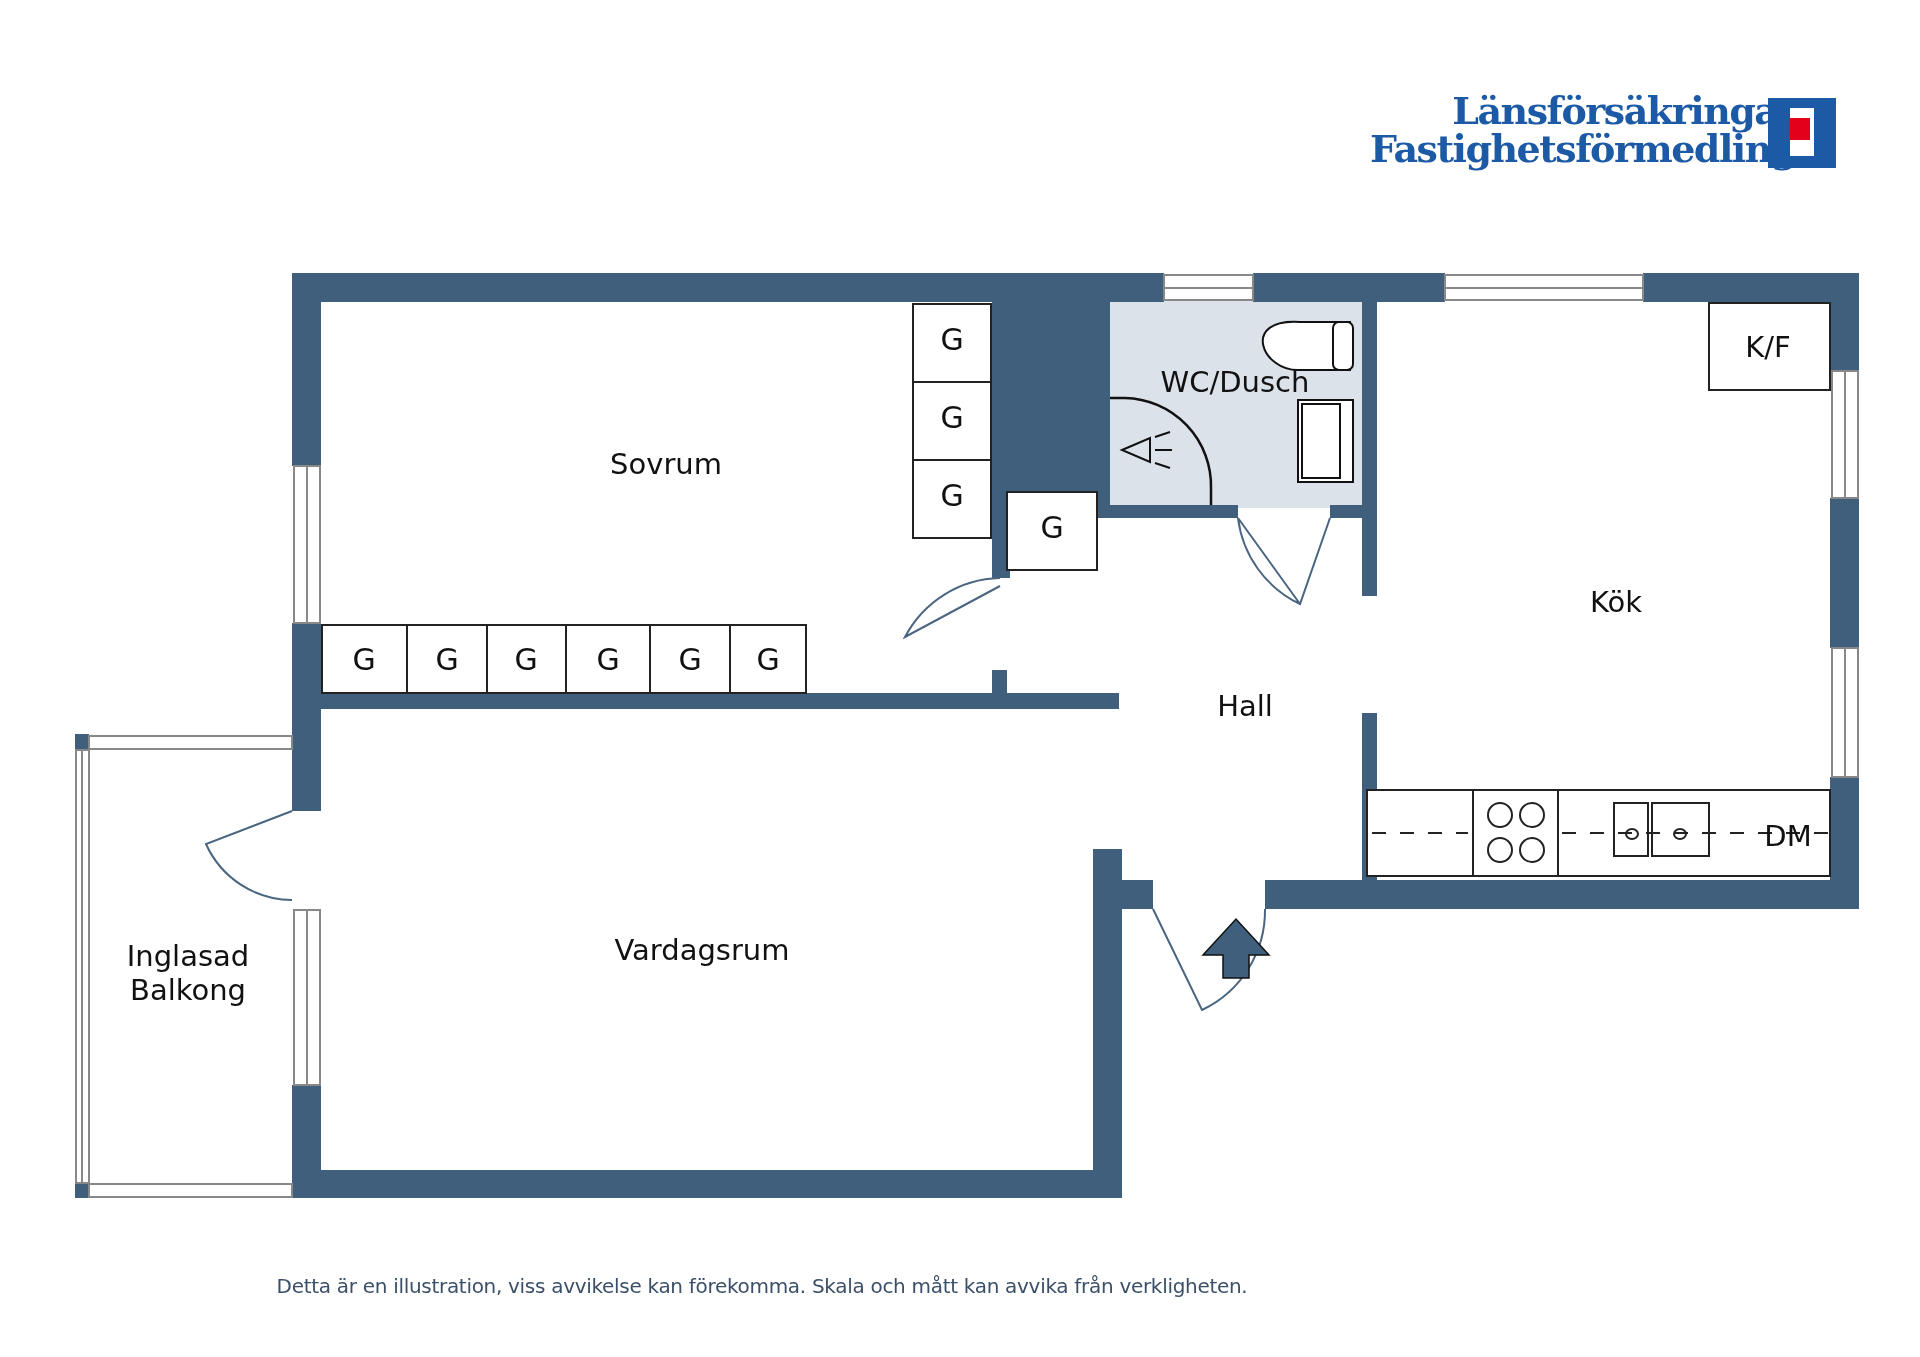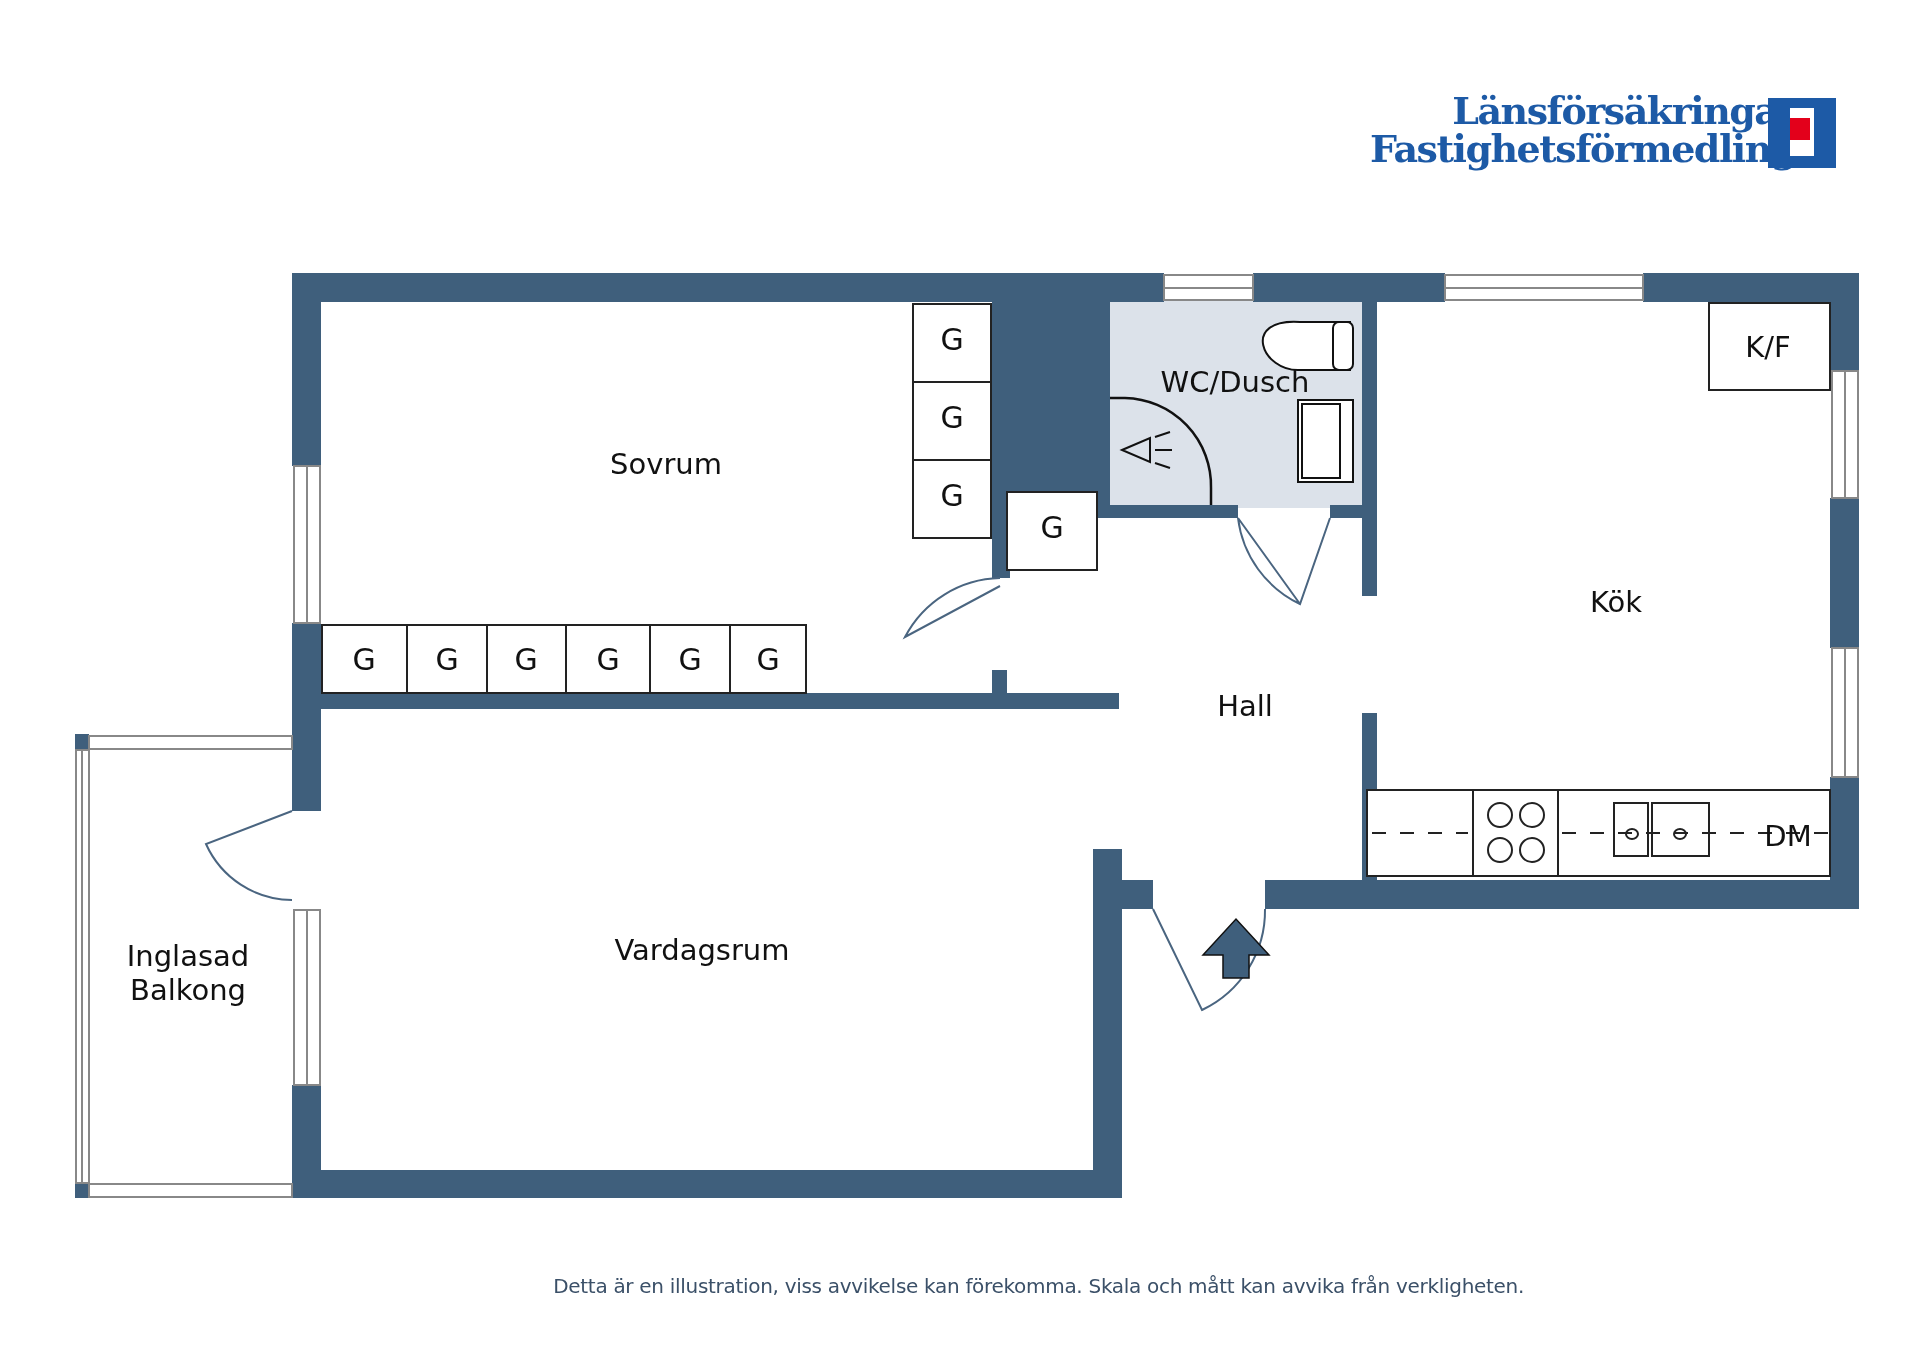--- a/index.html
+++ b/index.html
@@ -2,21 +2,21 @@
 <html><head>
 <meta charset="utf-8">
 <style>
   html,body{margin:0;padding:0;background:#ffffff;}
   body{width:1920px;height:1357px;position:relative;overflow:hidden;font-family:"DejaVu Sans",sans-serif;}
   svg{position:absolute;left:0;top:0;}
   .lbl{font-family:"DejaVu Sans",sans-serif;font-size:29px;fill:#111;}
   .g{font-family:"DejaVu Sans",sans-serif;font-size:30px;fill:#111;}
   .logo{position:absolute;left:1370px;top:92px;text-align:right;font-family:"DejaVu Serif",serif;font-weight:bold;color:#1d5aa6;font-size:38px;line-height:38px;letter-spacing:-1.5px;}
   .logo-mark{position:absolute;left:1768px;top:98px;width:68px;height:70px;}
-  .footer{position:absolute;left:0;width:1524px;top:1274px;text-align:right;font-family:"DejaVu Sans",sans-serif;font-size:20px;color:#3b5068;letter-spacing:-0.3px;}
+  .footer{position:absolute;left:0;width:1524px;top:1274px;text-align:center;font-family:"DejaVu Sans",sans-serif;font-size:20px;color:#3b5068;letter-spacing:-0.3px;}
 </style>
 </head>
 <body>
 
 <div class="logo">
   <div>Länsförsäkringar</div>
   <div>Fastighetsförmedling</div>
 </div>
 <svg class="logo-mark" viewBox="0 0 68 70">
   <rect x="0" y="0" width="68" height="70" fill="#1d5aa6"></rect>

